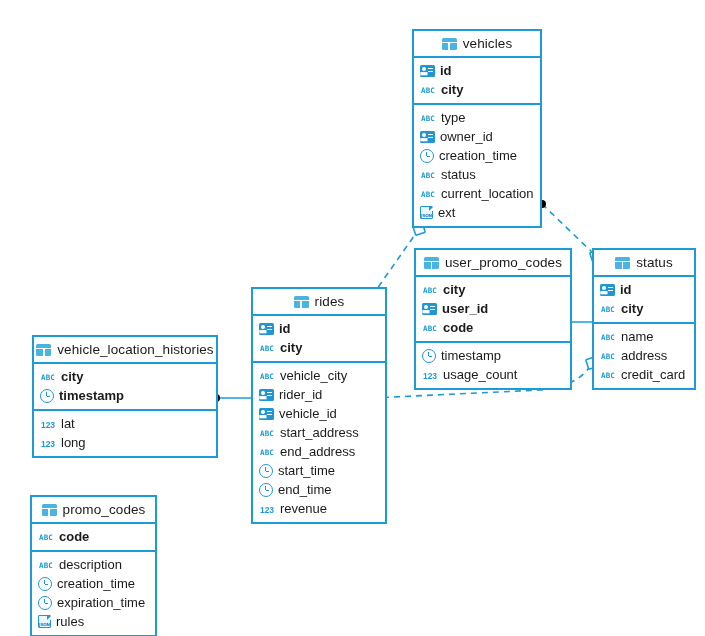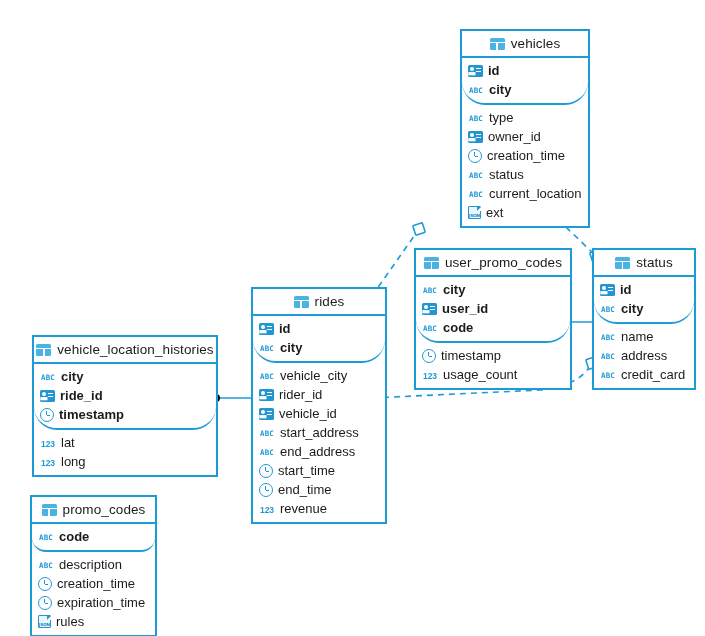--- a/index.html
+++ b/index.html
@@ -18,21 +18,21 @@
     box-sizing:border-box;
   }
   .tbl-header{
     display:flex;align-items:center;justify-content:center;gap:6px;
     height:25px;border-bottom:2px solid #1d9bd7;
     background:#ffffff;
   }
   .tbl-title{
     font-size:13.5px;color:#1b1b1b;white-space:nowrap;letter-spacing:0.1px;
   }
-  .pk-section{border-bottom:2px solid #1d9bd7;padding:3px 0 4px 0;border-radius:23px;}
+  .pk-section{border-bottom:2px solid #1d9bd7;padding:3px 0 4px 0;}
   .col-section{padding:3px 0 4px 0;}
   .col-row{
     display:flex;align-items:center;gap:5px;
     height:19px;padding-left:6px;white-space:nowrap;
   }
   .col-name{font-size:13px;color:#1b1b1b;}
   .col-row.pk .col-name{font-weight:bold;}
 
   
   .ic{flex:0 0 auto;display:inline-block;position:relative;}
@@ -113,21 +113,21 @@
       <rect x="591" y="251" width="10" height="10" rx="1" fill="#ffffff" stroke="#1d9bd7" stroke-width="1.6" transform="rotate(-18 596 256)"></rect>
       <path d="M 548 322 L 592 322" fill="none" stroke="#1d9bd7" stroke-width="1.6"></path>
       <circle cx="548" cy="322" r="4" fill="#000000"></circle>
       <path d="M 372 398 L 540 390 Q 580 386 592 363" fill="none" stroke="#1d9bd7" stroke-width="1.6" stroke-dasharray="6 5"></path>
       <circle cx="372" cy="398" r="4" fill="#000000"></circle>
       <rect x="587" y="358" width="10" height="10" rx="1" fill="#ffffff" stroke="#1d9bd7" stroke-width="1.6" transform="rotate(-18 592 363)"></rect>
       <path d="M 216 398 L 251 398" fill="none" stroke="#1d9bd7" stroke-width="1.6"></path>
       <circle cx="216" cy="398" r="4" fill="#000000"></circle>
     </svg>
 
-<div class="table-box" style="left: 412px; top: 29px; width: 130px; margin-left: 48px;">
+<div class="table-box" style="left: 412px; top: 29px; width: 130px;">
       <div class="tbl-header">
         <span class="ic ic-table"></span>
         <span class="tbl-title">vehicles</span>
       </div>
       <div class="pk-section">
         <div class="col-row pk">
           <span class="ic ic-id"></span>
           <span class="col-name">id</span>
         </div>
         <div class="col-row pk">
@@ -276,24 +276,20 @@
       <div class="tbl-header">
         <span class="ic ic-table"></span>
         <span class="tbl-title">vehicle_location_histories</span>
       </div>
       <div class="pk-section">
         <div class="col-row pk">
           <span class="ic ic-abc"></span>
           <span class="col-name">city</span>
         </div>
         <div class="col-row pk">
-          <span class="ic ic-id"></span>
-          <span class="col-name">ride_id</span>
-        </div>
-        <div class="col-row pk">
           <span class="ic ic-clock"></span>
           <span class="col-name">timestamp</span>
         </div>
       </div>
       <div class="col-section">
         <div class="col-row">
           <span class="ic ic-123"></span>
           <span class="col-name">lat</span>
         </div>
         <div class="col-row">

